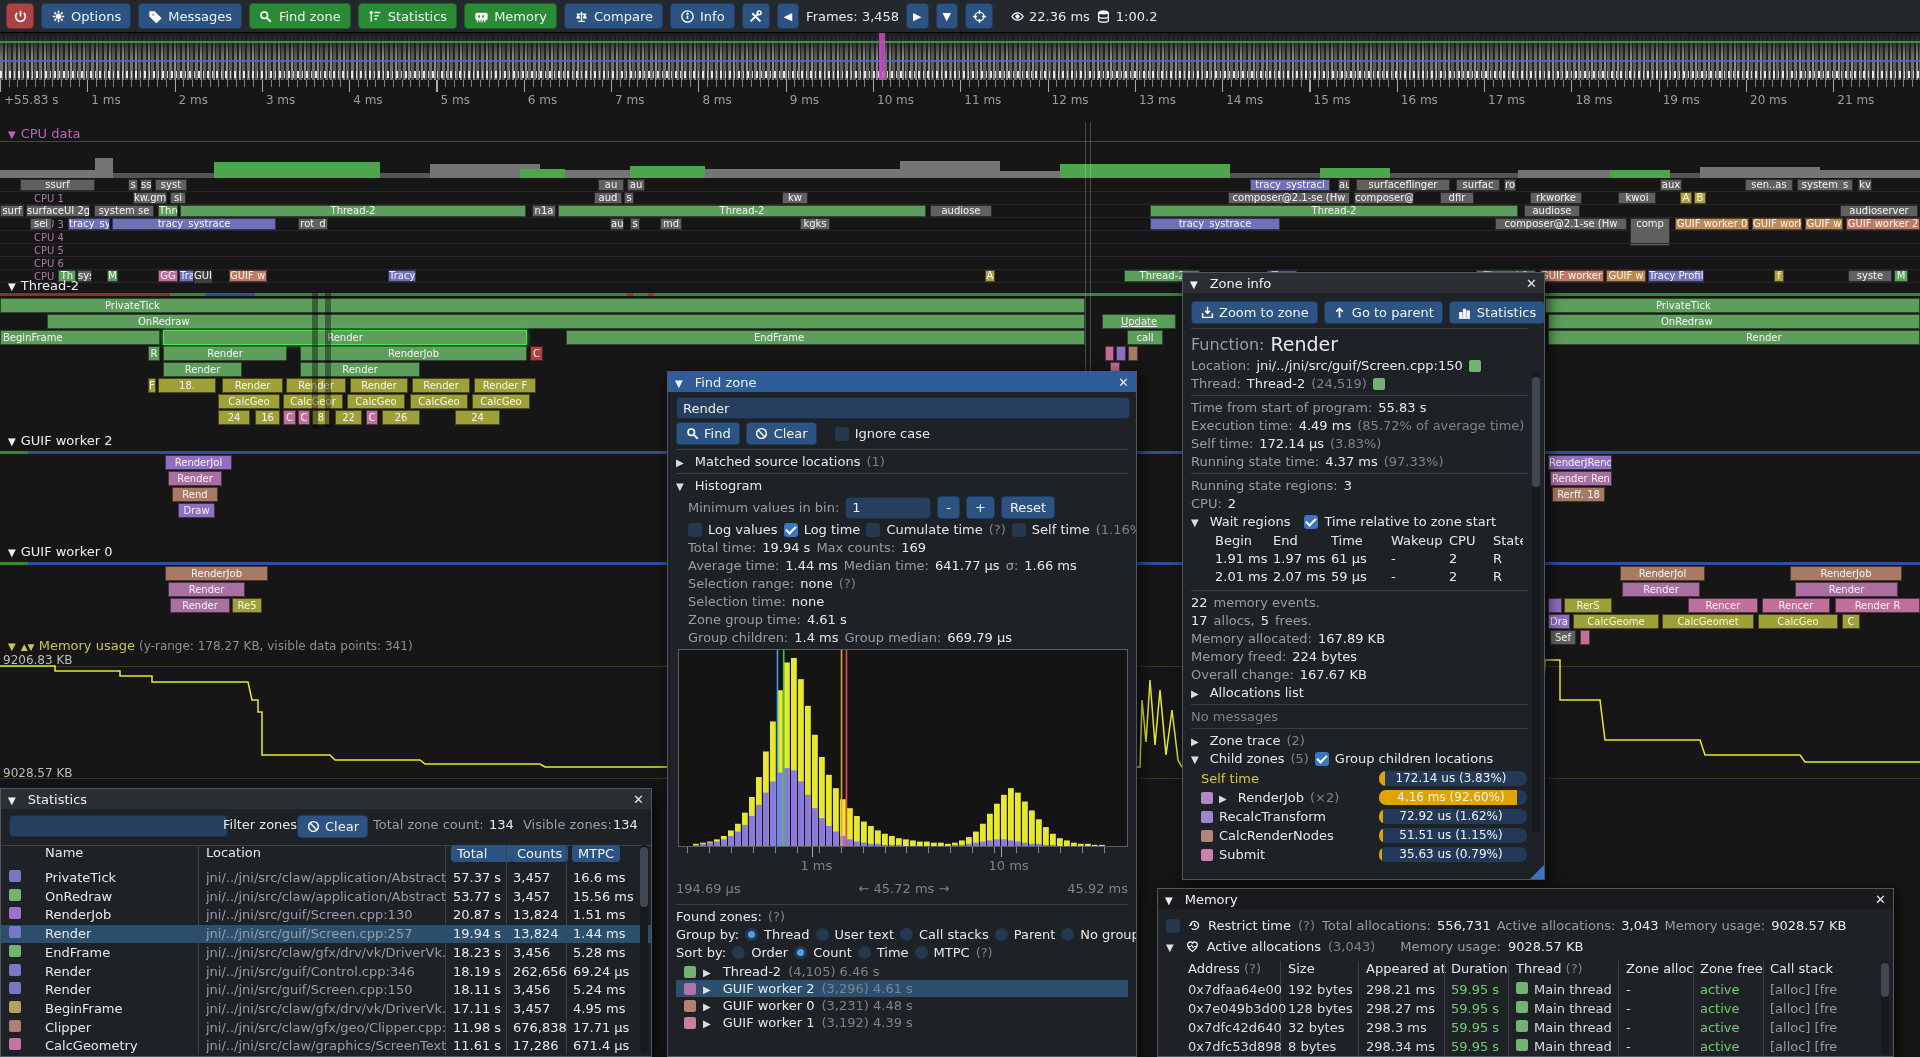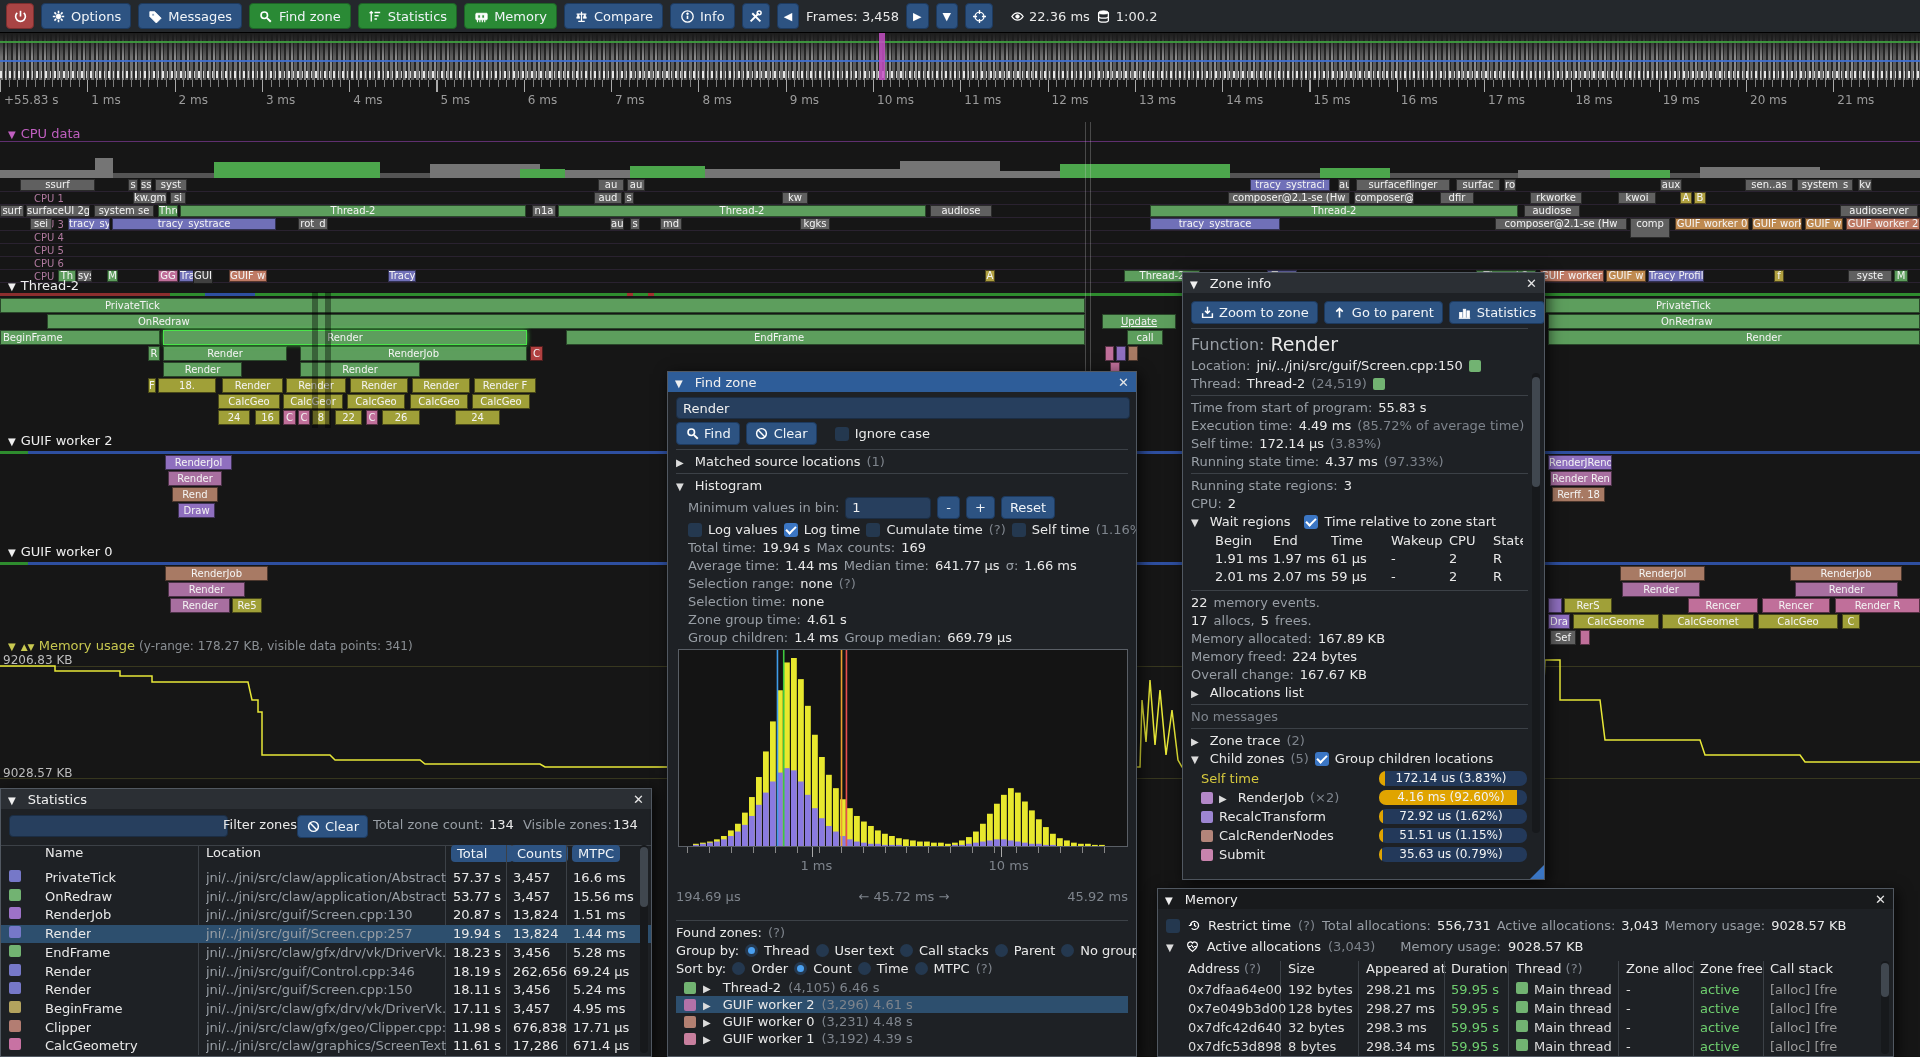--- a/index.html
+++ b/index.html
@@ -332,21 +332,21 @@
       <div class="zone" style="left: 30px; top: 218px; width: 22px; height: 12px; background: rgb(96, 96, 96); line-height: 10px;">sei</div>
       <div class="zone" style="left: 68px; top: 218px; width: 42px; height: 12px; background: rgb(112, 112, 184); line-height: 10px;">tracy_sys</div>
       <div class="zone" style="left: 112px; top: 218px; width: 164px; height: 12px; background: rgb(112, 112, 184); line-height: 10px;">tracy_systrace</div>
       <div class="zone" style="left: 298px; top: 218px; width: 30px; height: 12px; background: rgb(96, 96, 96); line-height: 10px;">rot_d</div>
       <div class="zone" style="left: 610px; top: 218px; width: 14px; height: 12px; background: rgb(96, 96, 96); line-height: 10px;">au</div>
       <div class="zone" style="left: 630px; top: 218px; width: 10px; height: 12px; background: rgb(96, 96, 96); line-height: 10px;">s</div>
       <div class="zone" style="left: 660px; top: 218px; width: 22px; height: 12px; background: rgb(96, 96, 96); line-height: 10px;">md</div>
       <div class="zone" style="left: 800px; top: 218px; width: 30px; height: 12px; background: rgb(96, 96, 96); line-height: 10px;">kgks</div>
       <div class="zone" style="left: 1150px; top: 218px; width: 130px; height: 12px; background: rgb(112, 112, 184); line-height: 10px;">tracy_systrace</div>
       <div class="zone" style="left: 1495px; top: 218px; width: 132px; height: 12px; background: rgb(96, 96, 96); line-height: 10px;">composer@2.1-se (Hw</div>
-      <div class="zone" style="left: 1630px; top: 218px; width: 40px; height: 20px; background: rgb(96, 96, 96); line-height: 10px;">comp</div>
+      <div class="zone" style="left: 1630px; top: 218px; width: 40px; height: 28px; background: rgb(96, 96, 96); line-height: 10px;">comp</div>
       <div class="zone" style="left: 1675px; top: 218px; width: 74px; height: 12px; background: rgb(191, 138, 80); line-height: 10px;">GUIF worker 0</div>
       <div class="zone" style="left: 1752px; top: 218px; width: 50px; height: 12px; background: rgb(191, 138, 80); line-height: 10px;">GUIF worke</div>
       <div class="zone" style="left: 1805px; top: 218px; width: 38px; height: 12px; background: rgb(191, 138, 80); line-height: 10px;">GUIF w</div>
       <div class="zone" style="left: 1846px; top: 218px; width: 74px; height: 12px; background: rgb(191, 122, 100); line-height: 10px;">GUIF worker 2</div>
       <span class="cpulab" style="top: 232px;">CPU 4</span>
       <div style="position: absolute; left: 0px; top: 243px; width: 1920px; height: 1px; background: rgb(42, 34, 48);"></div>
       <span class="cpulab" style="top: 245px;">CPU 5</span>
       <div style="position: absolute; left: 0px; top: 256px; width: 1920px; height: 1px; background: rgb(42, 34, 48);"></div>
       <span class="cpulab" style="top: 258px;">CPU 6</span>
       <div style="position: absolute; left: 0px; top: 269px; width: 1920px; height: 1px; background: rgb(42, 34, 48);"></div>
@@ -854,21 +854,21 @@
           <div style="position: absolute; left: 384.144px; top: 0px; width: 1px; height: 6px; background: rgb(136, 136, 136);"></div>
           <div style="position: absolute; left: 406.096px; top: 0px; width: 1px; height: 6px; background: rgb(136, 136, 136);"></div>
           <div style="position: absolute; left: 428.048px; top: 0px; width: 1px; height: 6px; background: rgb(136, 136, 136);"></div>
           <div style="position: absolute; left: 136.4px; top: 0px; width: 1px; height: 10px; background: rgb(170, 170, 170);"></div>
           <span class="m" style="position: absolute; left: 124.4px; top: 11px;">1 ms</span>
           <div style="position: absolute; left: 324.56px; top: 0px; width: 1px; height: 10px; background: rgb(170, 170, 170);"></div>
           <span class="m" style="position: absolute; left: 312.56px; top: 11px;">10 ms</span>
         </div>
       <div class="row" style="margin-top:0">
         <span class="m">194.69 µs</span>
-        <span class="m" style="margin:12px auto">← 45.72 ms →</span>
+        <span class="m" style="margin:4px auto">← 45.72 ms →</span>
         <span class="m">45.92 ms</span>
       </div>
       <div class="sep"></div>
       <div class="row">
           <span class="v">Found zones:</span>
           <span class="q">(?)</span>
         </div>
       <div class="row" id="fz-groupby">
           <span class="v">Group by:</span>
           <span class="radio on"></span>

